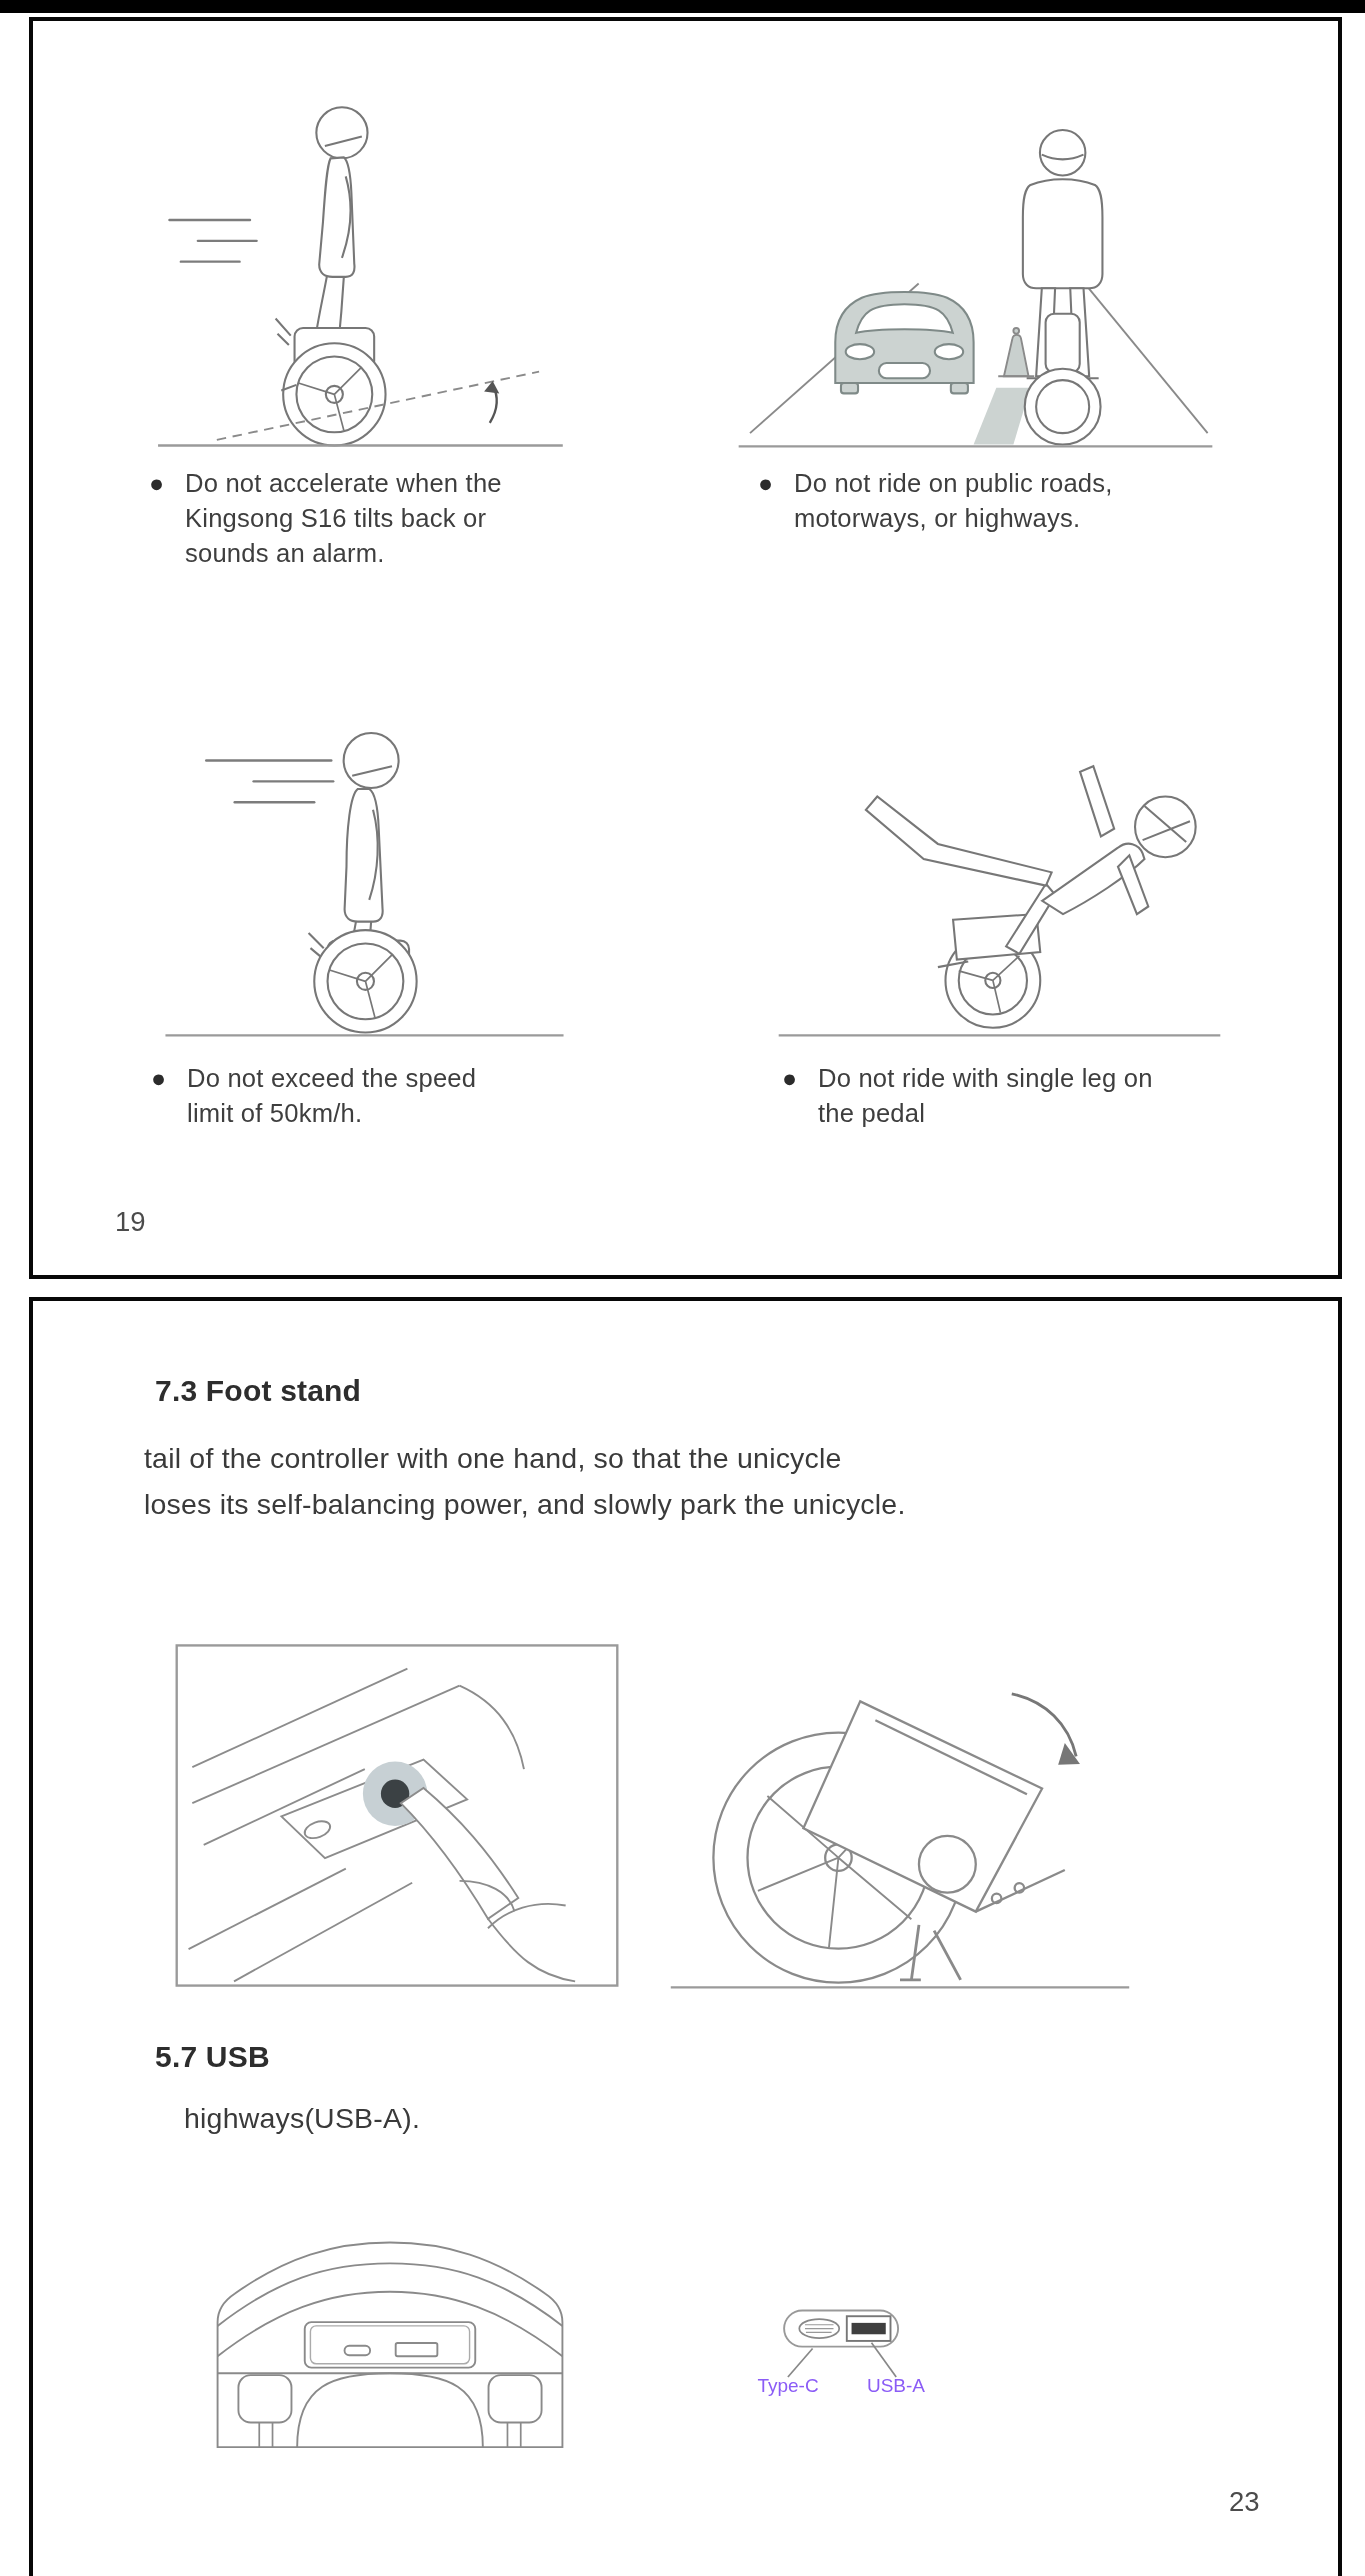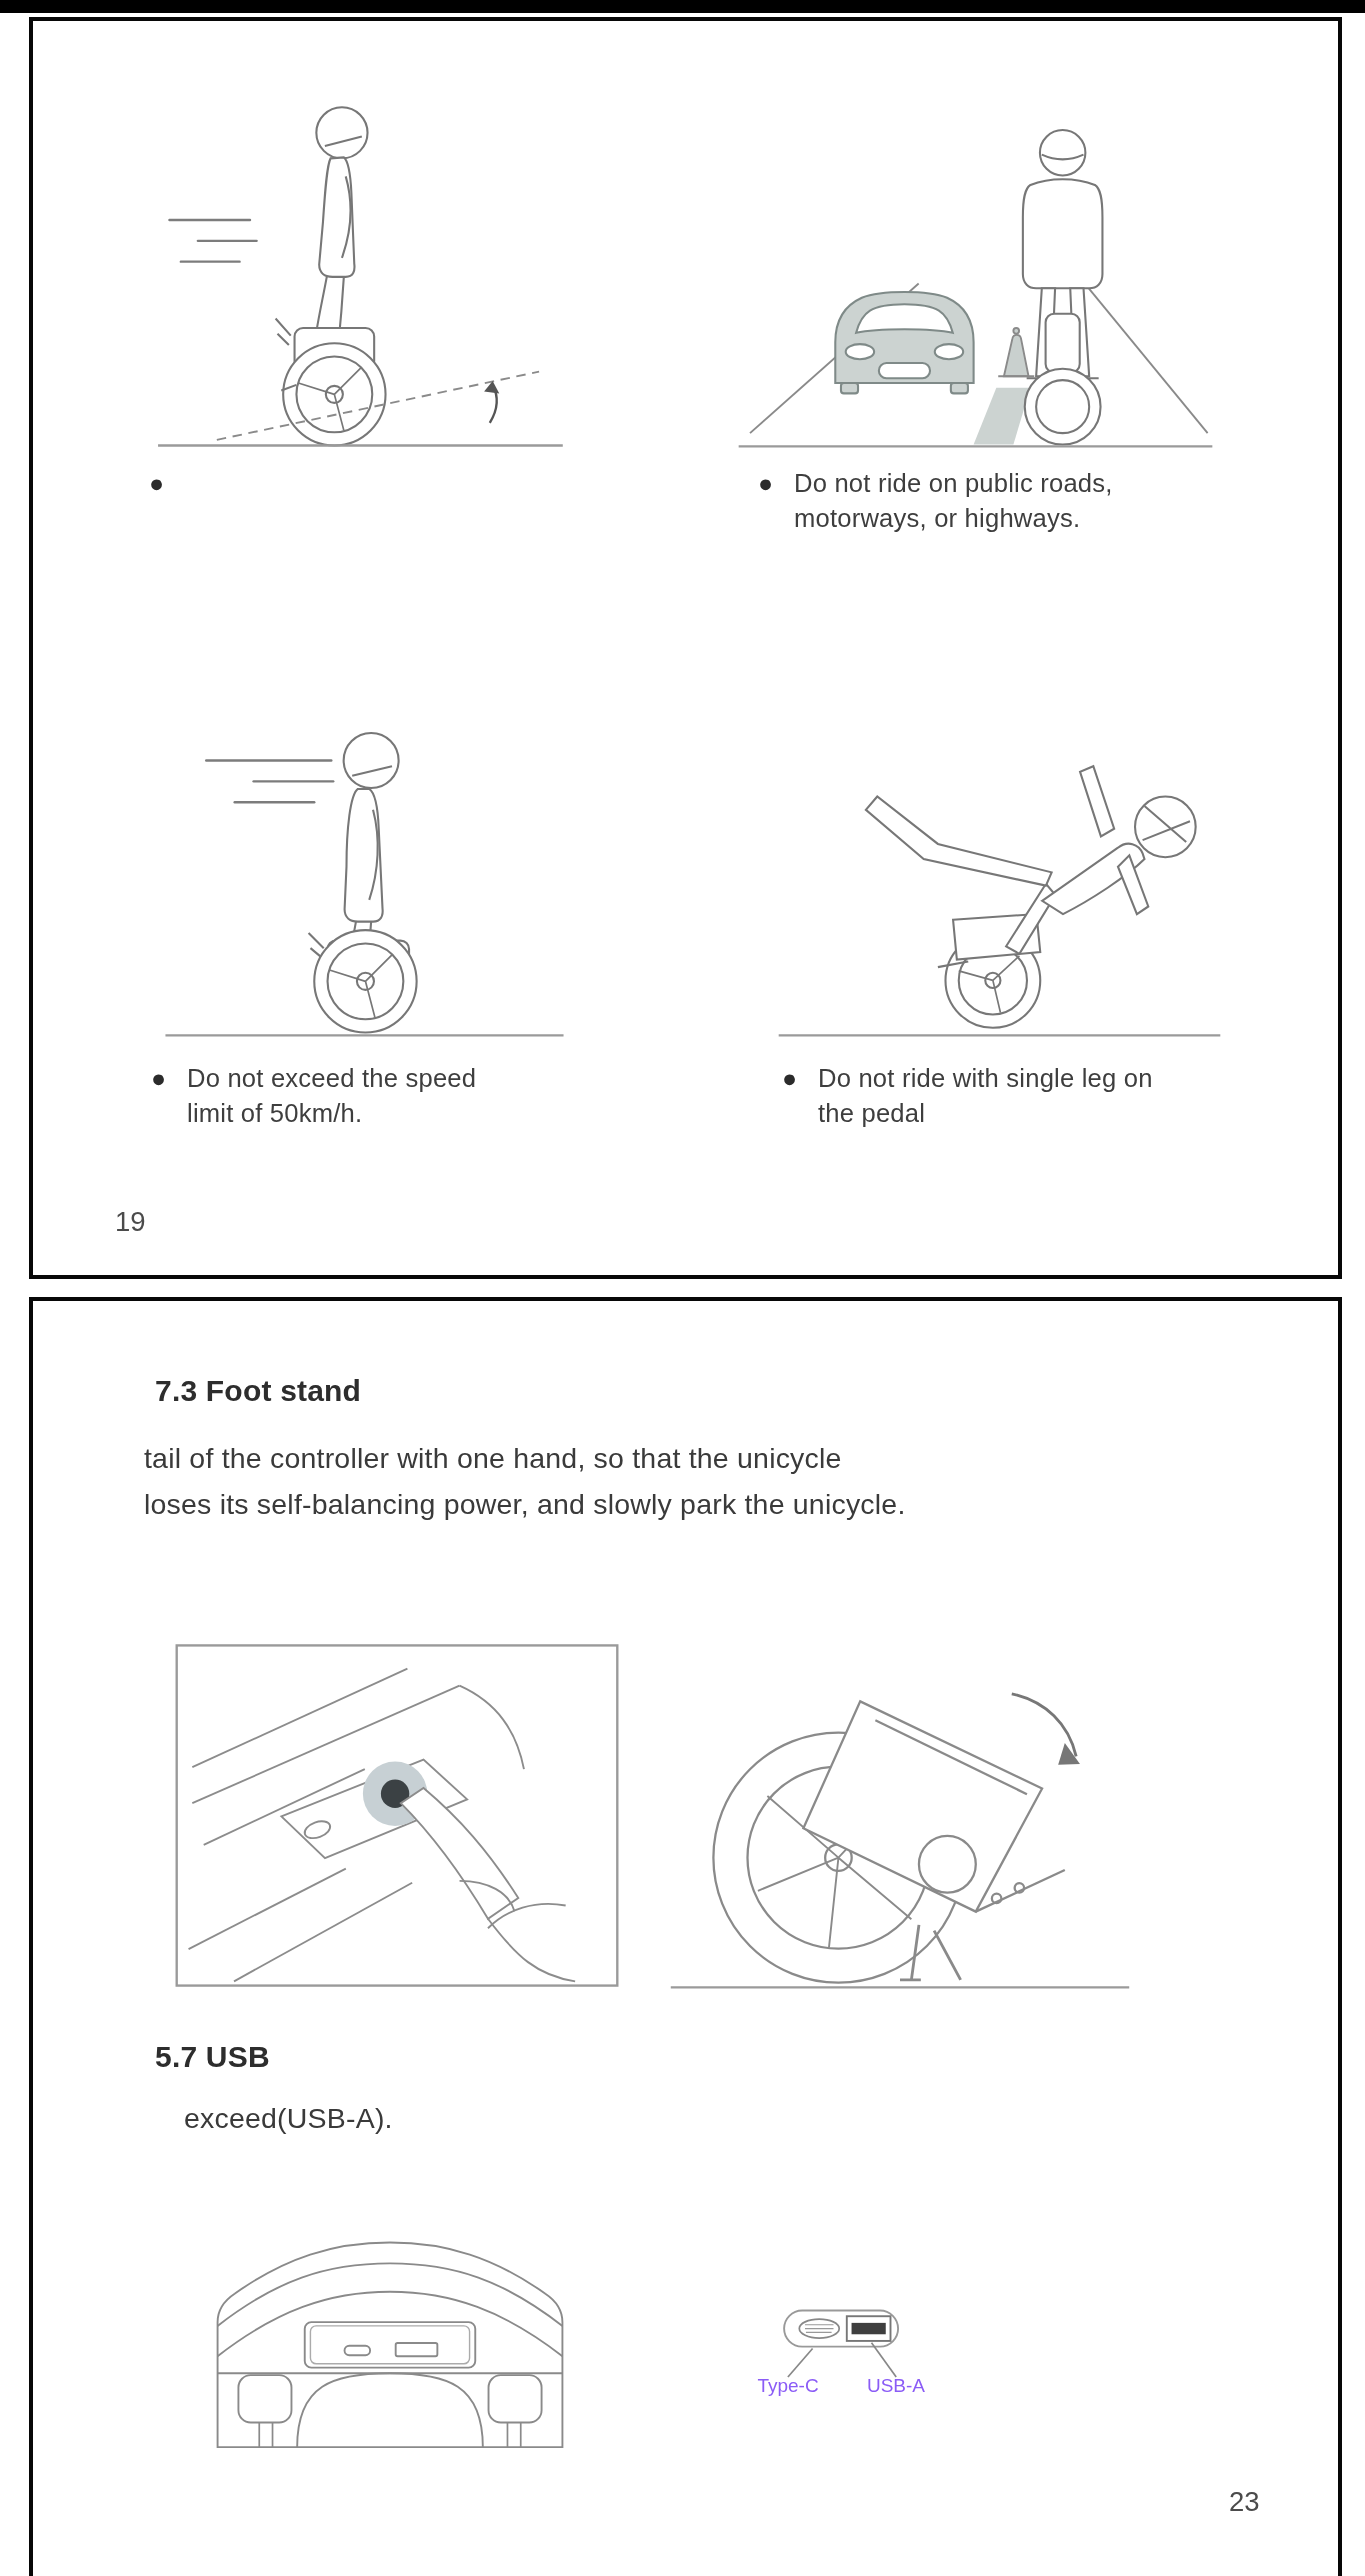--- a/index.html
+++ b/index.html
@@ -86,20 +86,25 @@
         <path d="M314,300 H344 M360,300 H390" fill="none"></path>
         <rect x="334" y="232" width="36" height="62" rx="9"></rect>
         <circle cx="352" cy="330" r="40"></circle>
         <circle cx="352" cy="330" r="28"></circle>
       </g>
       <path d="M10,372 H510" stroke="#9a9a9a" stroke-width="2.5" fill="none"></path>
     </svg>
 
     <div class="caption" style="left:116px;top:445px;">
       <span class="bullet">●</span>
+      <div class="cap-lines">
+        <div>Do not accelerate when the</div>
+        <div>Kingsong S16 tilts back or</div>
+        <div>sounds an alarm.</div>
+      </div>
     </div>
 
     <div class="caption" style="left:725px;top:445px;">
       <span class="bullet">●</span>
       <div class="cap-lines">
         <div>Do not ride on public roads,</div>
         <div>motorways, or highways.</div>
       </div>
     </div>
 
@@ -211,21 +216,21 @@
         <path d="M270,286 L262,344 M286,292 L314,344 M250,344 H272" fill="none" stroke-width="3"></path>
       </g>
       <path d="M368,42 C404,50 428,74 436,108" fill="none" stroke="#777" stroke-width="3"></path>
       <path d="M424,94 L440,116 L417,117 Z" fill="#777"></path>
       <path d="M8,352 H492" stroke="#9a9a9a" stroke-width="2.5" fill="none"></path>
     </svg>
 
     <div class="heading" style="left:122px;top:739px;">5.7 USB</div>
 
     <div class="para" style="left:113px;top:794px;width:1110px;">
-      <div class="cont-indent">exceed(USB-A).</div>
+      <div class="cont-indent">highways(USB-A).</div>
     </div>
 
     <svg class="abs" style="left:177px;top:930px;" width="360" height="222" viewBox="0 0 380 234">
       <g stroke="#8a8a8a" stroke-width="2" fill="none">
         <path d="M8,228 L8,96 C8,84 14,74 26,66 C80,28 130,12 190,12 C250,12 300,28 354,66 C366,74 372,84 372,96 L372,228 Z" fill="#fff"></path>
         <path d="M8,100 C70,52 122,34 190,34 C258,34 310,52 372,100"></path>
         <path d="M8,132 C70,84 125,64 190,64 C255,64 310,84 372,132"></path>
         <path d="M8,150 H372"></path>
         <rect x="100" y="96" width="180" height="48" rx="7" fill="#fff"></rect>
         <rect x="106" y="100" width="168" height="40" rx="6" stroke="#ababab" stroke-width="1.5"></rect>

